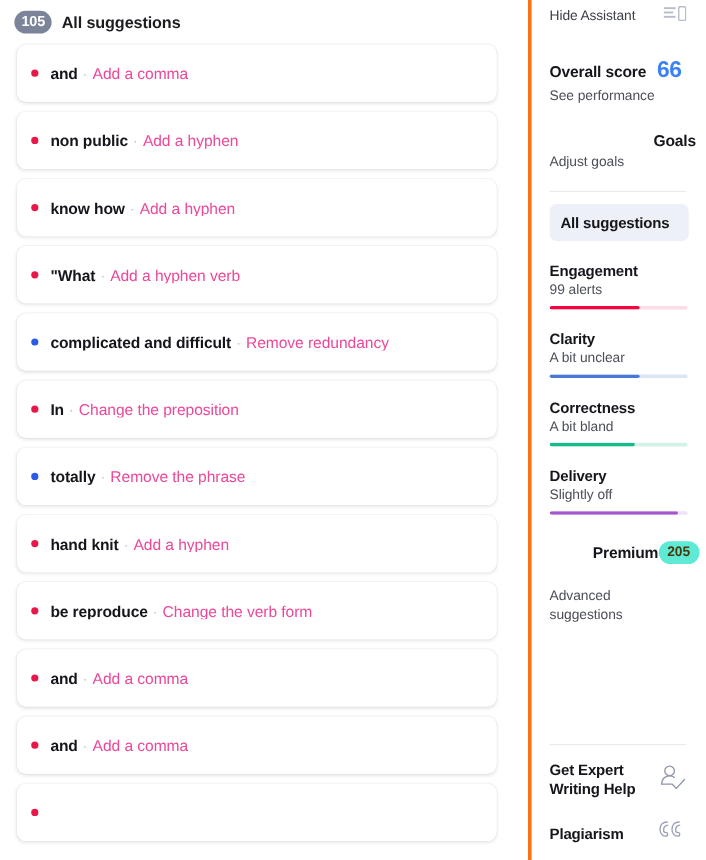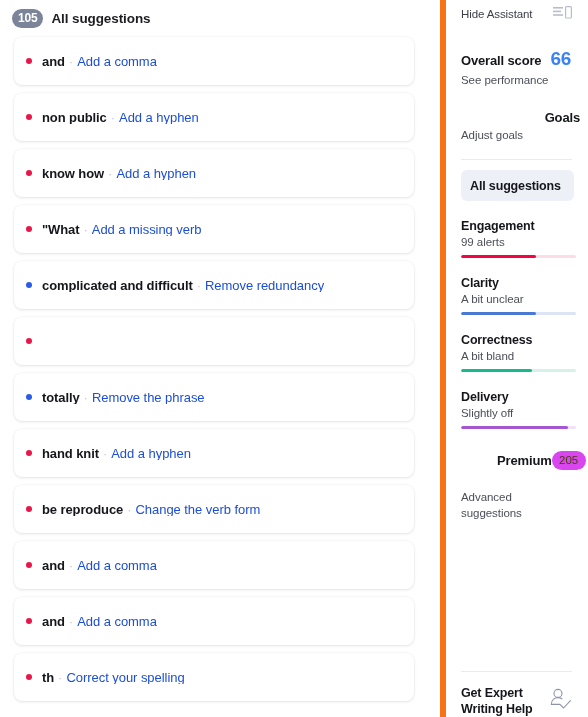--- a/index.html
+++ b/index.html
@@ -82,32 +82,32 @@
     color: #15161c;
     font-weight: bold;
     letter-spacing: -0.1px;
   }
   .card-sep {
     color: #c3c6d0;
     padding: 0 4px;
     font-weight: normal;
   }
   .card-action {
-    color: #1d4ed8;
+    color: #ec4899;
     font-weight: normal;
     letter-spacing: -0.05px;
   }
 
   
   .sidebar {
     position: relative;
     width: 148px;
     height: 717px;
     background: #ffffff;
-    border-left: 6px solid #f97316;
+    border-left: 3px solid #f97316;
     padding-left: 15px;
     padding-right: 8px;
     display: flex;
     flex-direction: column;
   }
   .sb-topbar {
     display: flex;
     align-items: center;
     justify-content: space-between;
     height: 24px;
@@ -215,24 +215,24 @@
     padding-left: 36px;
   }
   .premium-badge {
     display: inline-flex;
     align-items: center;
     justify-content: center;
     min-width: 34px;
     height: 19px;
     padding: 0 7px;
     border-radius: 10px;
-    background: #d946ef;
+    background: #5eead4;
     color: #4a3a0b;
     font-size: 11.5px;
-    font-weight: normal;
+    font-weight: bold;
     line-height: 1;
   }
   .premium-sub {
     font-size: 11.5px;
     color: #4c4f59;
     margin-top: 20px;
     line-height: 1.35;
     max-width: 92px;
     letter-spacing: -0.05px;
   }
@@ -282,28 +282,29 @@
         <div class="card">
           <span class="card-dot red"></span>
           <span class="card-text"><span class="card-term">non public</span><span class="card-sep">·</span><span class="card-action">Add a hyphen</span></span>
         </div>
         <div class="card">
           <span class="card-dot red"></span>
           <span class="card-text"><span class="card-term">know how</span><span class="card-sep">·</span><span class="card-action">Add a hyphen</span></span>
         </div>
         <div class="card">
           <span class="card-dot red"></span>
-          <span class="card-text"><span class="card-term">"What</span><span class="card-sep">·</span><span class="card-action">Add a missing verb</span></span>
+          <span class="card-text"><span class="card-term">"What</span><span class="card-sep">·</span><span class="card-action">Add a hyphen verb</span></span>
         </div>
         <div class="card">
           <span class="card-dot blue"></span>
           <span class="card-text"><span class="card-term">complicated and difficult</span><span class="card-sep">·</span><span class="card-action">Remove redundancy</span></span>
         </div>
         <div class="card">
           <span class="card-dot red"></span>
+          <span class="card-text"><span class="card-term">In</span><span class="card-sep">·</span><span class="card-action">Change the preposition</span></span>
         </div>
         <div class="card">
           <span class="card-dot blue"></span>
           <span class="card-text"><span class="card-term">totally</span><span class="card-sep">·</span><span class="card-action">Remove the phrase</span></span>
         </div>
         <div class="card">
           <span class="card-dot red"></span>
           <span class="card-text"><span class="card-term">hand knit</span><span class="card-sep">·</span><span class="card-action">Add a hyphen</span></span>
         </div>
         <div class="card">
@@ -313,21 +314,20 @@
         <div class="card">
           <span class="card-dot red"></span>
           <span class="card-text"><span class="card-term">and</span><span class="card-sep">·</span><span class="card-action">Add a comma</span></span>
         </div>
         <div class="card">
           <span class="card-dot red"></span>
           <span class="card-text"><span class="card-term">and</span><span class="card-sep">·</span><span class="card-action">Add a comma</span></span>
         </div>
         <div class="card">
           <span class="card-dot red"></span>
-          <span class="card-text"><span class="card-term">th</span><span class="card-sep">·</span><span class="card-action">Correct your spelling</span></span>
         </div>
       </div>
   </div>
 
   <div class="sidebar">
 
     <div class="sb-topbar">
       <span class="sb-topbar-label">Hide Assistant</span>
       <span class="panel-icon">
         <svg width="19" height="13" viewBox="0 0 19 13">
@@ -405,15 +405,24 @@
       <span class="sb-link-label">Get Expert Writing Help</span>
       <span class="sb-link-icon">
         <svg width="24" height="22" viewBox="0 0 24 22">
           <circle cx="10" cy="5.4" r="4" fill="none" stroke="#8f95ab" stroke-width="1.1"></circle>
           <path d="M3.4 16.4 C3.4 11.6 7 9.6 10 9.6 C11.4 9.6 12.8 10 13.9 10.8" fill="none" stroke="#8f95ab" stroke-width="1.1" stroke-linecap="round"></path>
           <path d="M3.4 16.4 L12 16.4 L15.6 20 L22.4 12.6" fill="none" stroke="#8f95ab" stroke-width="1.1" stroke-linecap="round" stroke-linejoin="round"></path>
         </svg>
       </span>
     </div>
 
+    <div class="sb-link plagiarism">
+      <span class="sb-link-label">Plagiarism</span>
+      <span class="sb-link-icon">
+        <svg width="26" height="20" viewBox="0 0 26 20">
+          <path d="M10 3 C6.2 3 4 5.6 4 9 C4 12.4 6 14.8 8.4 14.8 C9.6 14.8 10.4 14.2 10.4 13.2 C10.4 12.2 9.6 11.6 8.6 11.6 C7.6 11.6 7 11 7 9.8 C7 7.6 8.2 6 10.4 5.6" fill="none" stroke="#9aa0b5" stroke-width="1.1" stroke-linecap="round"></path>
+          <path d="M20 3 C16.2 3 14 5.6 14 9 C14 12.4 16 14.8 18.4 14.8 C19.6 14.8 20.4 14.2 20.4 13.2 C20.4 12.2 19.6 11.6 18.6 11.6 C17.6 11.6 17 11 17 9.8 C17 7.6 18.2 6 20.4 5.6" fill="none" stroke="#9aa0b5" stroke-width="1.1" stroke-linecap="round"></path>
+        </svg>
+      </span>
+    </div>
 
   </div>
 </div>
 
 </body></html>

